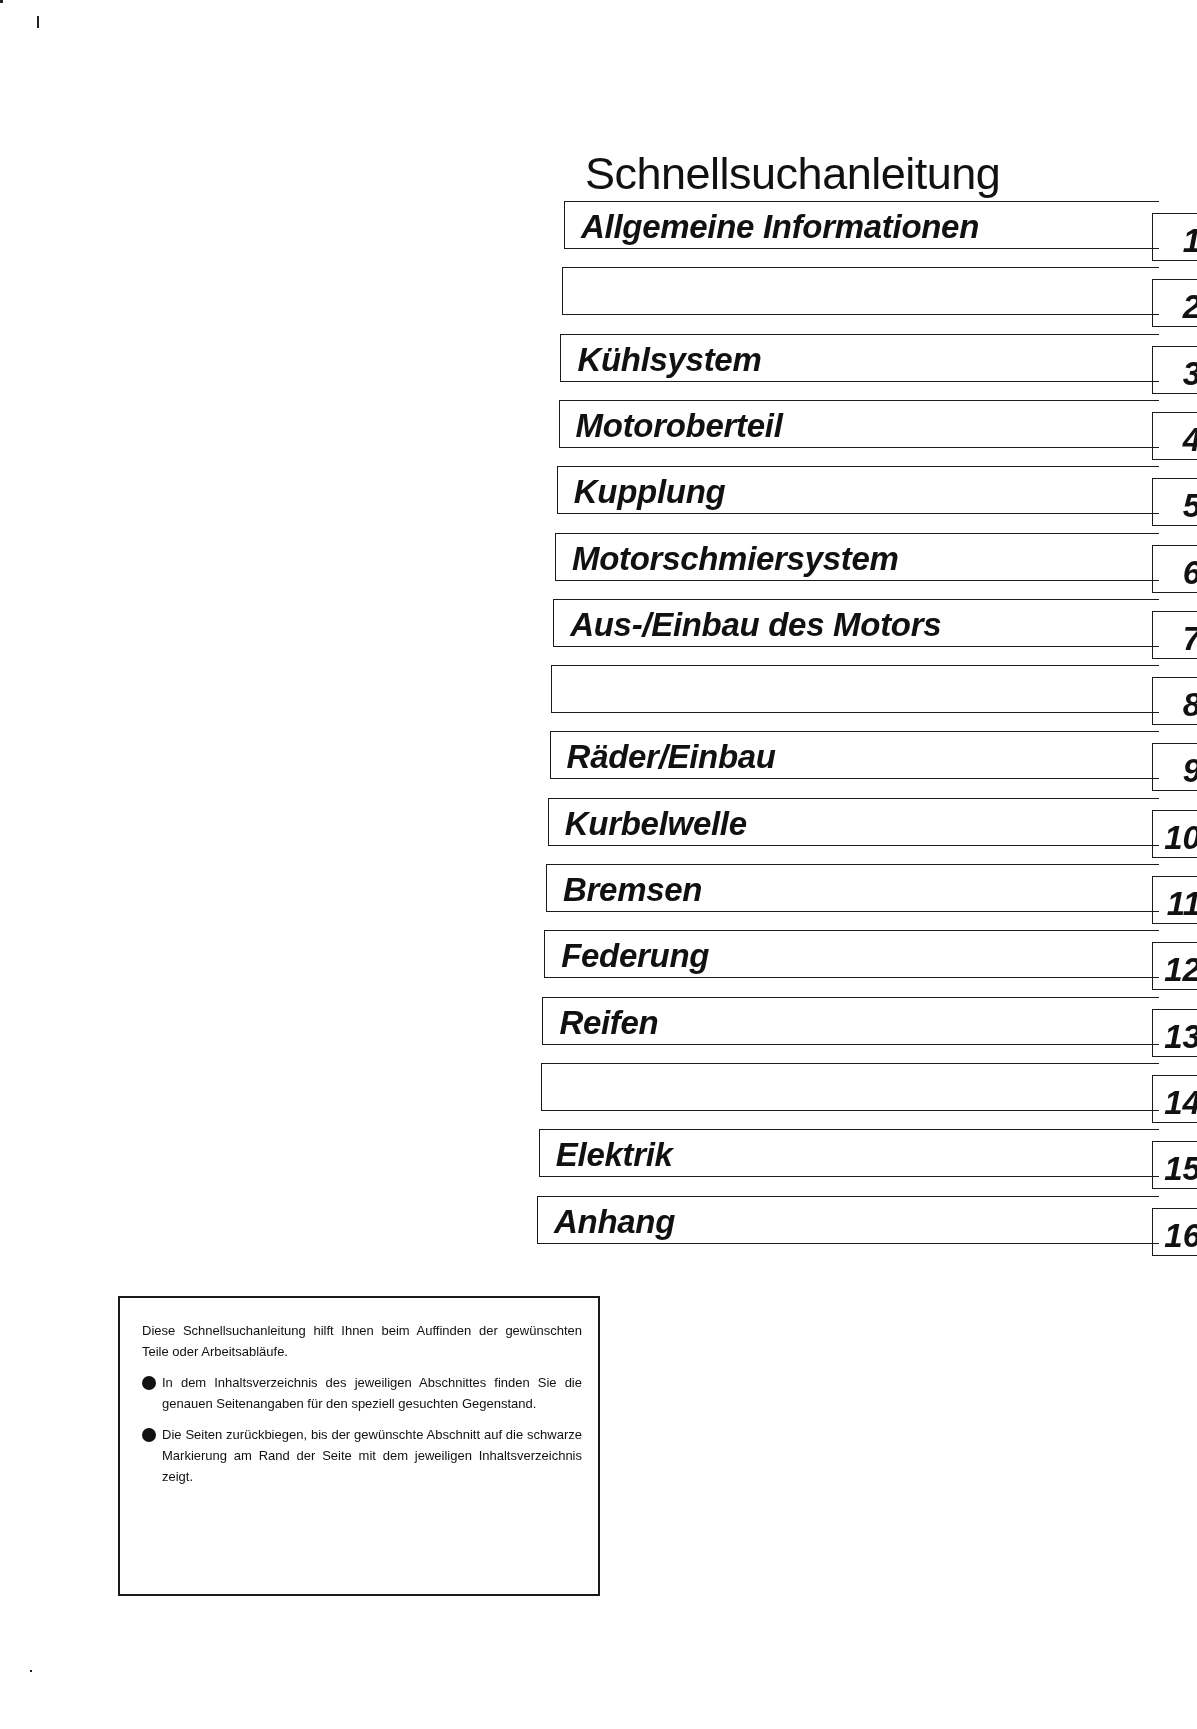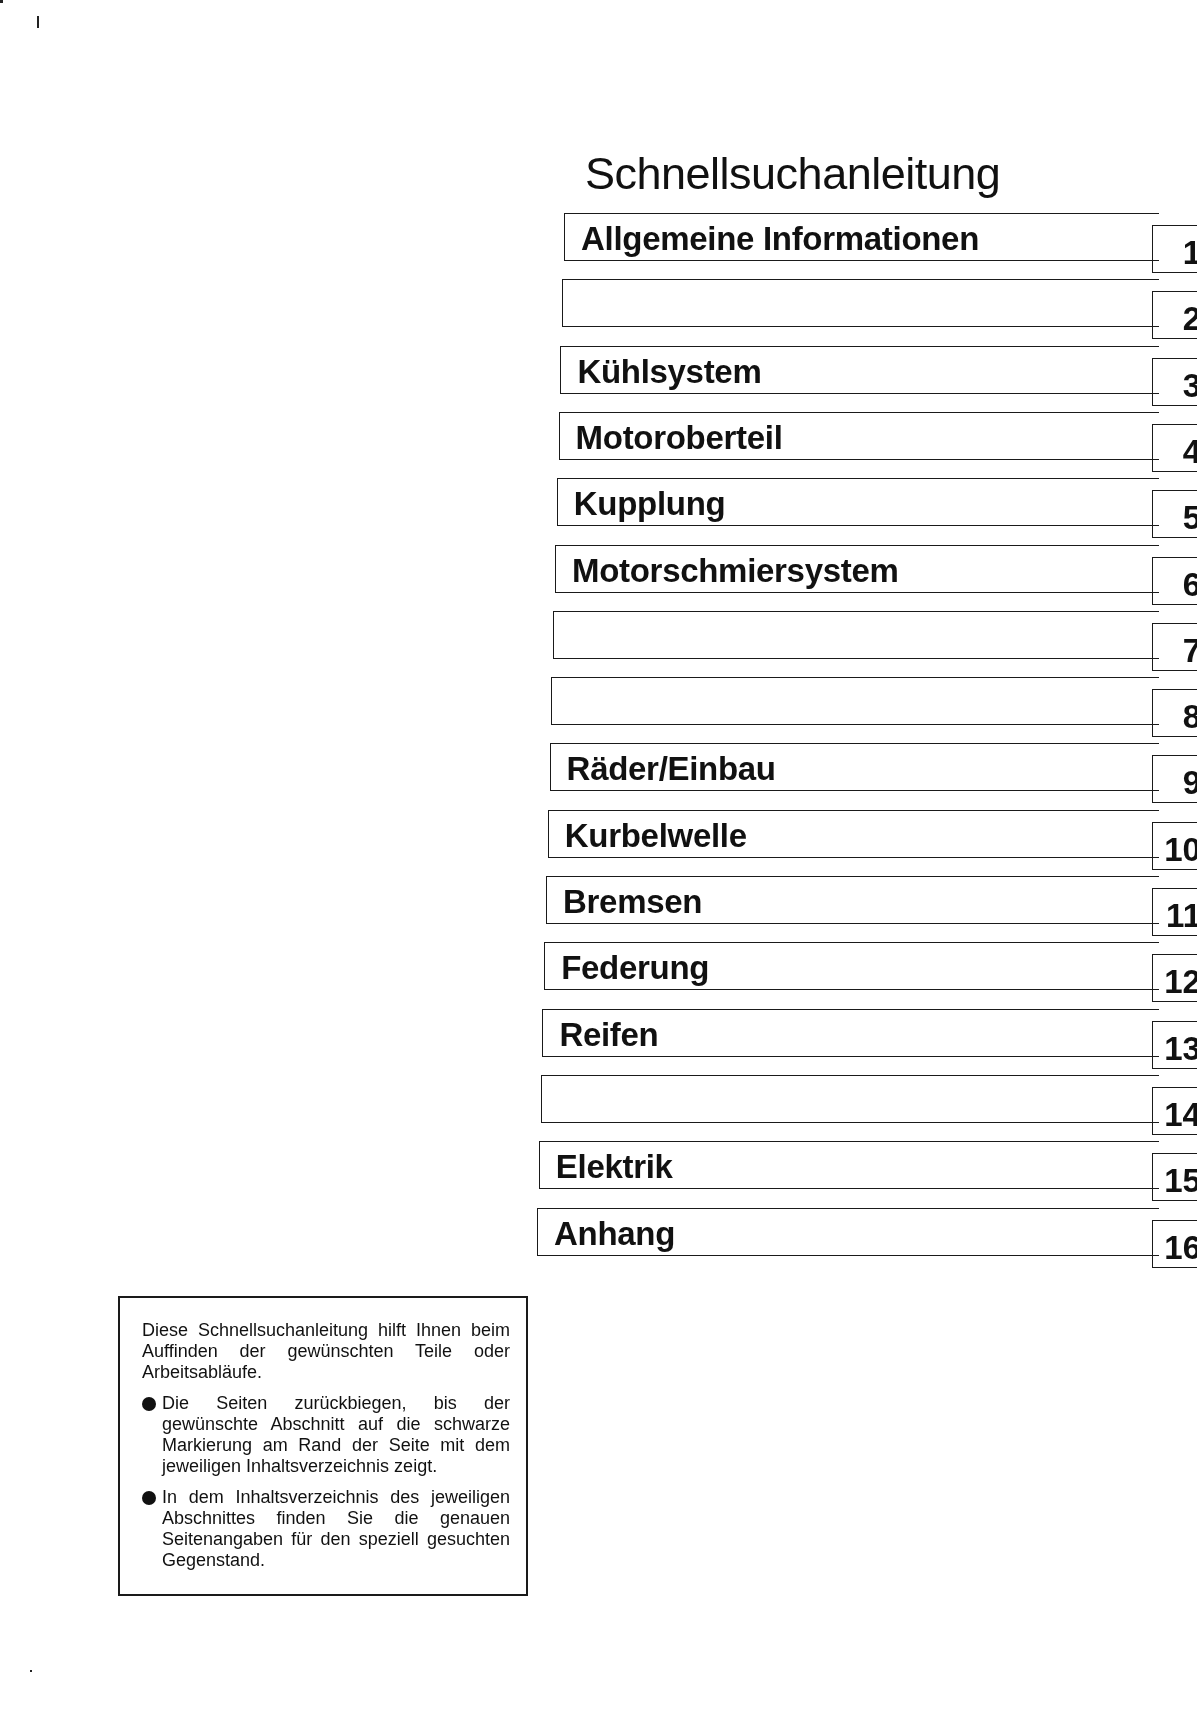--- a/index.html
+++ b/index.html
@@ -1,33 +1,33 @@
 <!DOCTYPE html>
 <html><head>
 <meta charset="utf-8">
 <style>
   html, body { margin: 0; padding: 0; background: #ffffff; }
   body { width: 1197px; height: 1729px; position: relative; overflow: hidden;
          font-family: "Liberation Sans", sans-serif; color: #111; }
   .speck { position: absolute; background: #222; }
   .title { position: absolute; left: 585px; top: 118px; font-size: 45px; font-weight: normal;
            letter-spacing: -0.5px; white-space: nowrap; }
-  .toc { position: absolute; left: 0; top: 16px; width: 1010px; height: 1300px; }
+  .toc { position: absolute; left: 0; top: 4px; width: 1010px; height: 1300px; font-style: italic; }
   .row { position: absolute; height: 50px; width: 660px; }
   .row .label-box { position: absolute; left: 0; top: 0; height: 46px; right: 44px;
                     border: 1.5px solid #1a1a1a; border-right: none; }
   .row .label { position: absolute; left: 17px; top: 7px; font-size: 33px; font-weight: bold;
                 white-space: nowrap; letter-spacing: -0.3px; }
   .row .num-cell { position: absolute; right: -6px; top: 12px; height: 46px; width: 56px;
                    border-top: 1.5px solid #1a1a1a; border-bottom: 1.5px solid #1a1a1a;
                    border-left: 1.5px solid #1a1a1a; }
   .row .num { position: absolute; right: 8px; top: 8px; font-size: 33px; font-weight: bold; }
-  .info-box { position: absolute; left: 118px; top: 1296px; width: 410px; height: 300px;
+  .info-box { position: absolute; left: 118px; top: 1296px; width: 482px; height: 300px;
               border: 2px solid #1a1a1a; box-sizing: border-box; padding: 22px 16px 10px 22px;
-              font-size: 18px; line-height: 21px; }
+              font-size: 13px; line-height: 21px; }
   .info-box p { margin: 0 0 10px 0; text-align: justify; }
   .bullet { position: relative; padding-left: 20px; margin-bottom: 10px; text-align: justify; }
   .bullet .dot { position: absolute; left: 0; top: 4px; width: 14px; height: 14px;
                  background: #111; border-radius: 50%; }
 </style>
 </head>
 <body>
 
 <div class="speck" style="left:0;top:0;width:3px;height:3px;"></div>
 <div class="speck" style="left:37px;top:16px;width:2px;height:12px;"></div>
@@ -72,20 +72,21 @@
     </div>
     <div class="row" style="top: 528.5px; left: 555px; width: 648px;">
       <div class="label-box"></div>
       <span class="label">Motorschmiersystem</span>
       <div class="num-cell">
         <span class="num">6</span>
       </div>
     </div>
     <div class="row" style="top: 594.8px; left: 553.2px; width: 649.8px;">
       <div class="label-box"></div>
+      <span class="label">Aus-/Einbau des Motors</span>
       <div class="num-cell">
         <span class="num">7</span>
       </div>
     </div>
     <div class="row" style="top: 661.1px; left: 551.4px; width: 651.6px;">
       <div class="label-box"></div>
       <div class="num-cell">
         <span class="num">8</span>
       </div>
     </div>
@@ -143,19 +144,19 @@
       <div class="num-cell">
         <span class="num">16</span>
       </div>
     </div>
   </div>
 
 <div class="info-box">
   <p>Diese Schnellsuchanleitung hilft Ihnen beim Auffinden der gewünschten Teile oder Arbeitsabläufe.</p>
   <div class="bullet">
     <span class="dot"></span>
-    <span>Die Seiten zurückbiegen, bis der gewünschte Abschnitt auf die schwarze Markierung am Rand der Seite mit dem jeweiligen Inhaltsverzeichnis zeigt.</span>
+    <span>In dem Inhaltsverzeichnis des jeweiligen Abschnittes finden Sie die genauen Seitenangaben für den speziell gesuchten Gegenstand.</span>
   </div>
   <div class="bullet">
     <span class="dot"></span>
-    <span>In dem Inhaltsverzeichnis des jeweiligen Abschnittes finden Sie die genauen Seitenangaben für den speziell gesuchten Gegenstand.</span>
+    <span>Die Seiten zurückbiegen, bis der gewünschte Abschnitt auf die schwarze Markierung am Rand der Seite mit dem jeweiligen Inhaltsverzeichnis zeigt.</span>
   </div>
 </div>
 
 </body></html>

